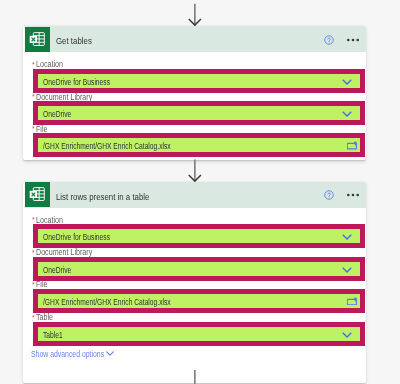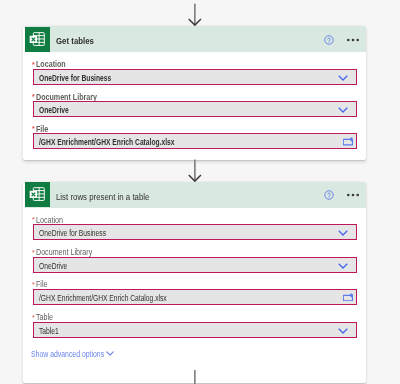--- a/index.html
+++ b/index.html
@@ -20,42 +20,42 @@
   .hdr-right{position:absolute;left:0;top:0;height:26px;width:343px;}
   .help-icon{position:absolute;left:300.5px;top:8.8px;}
   .ellipsis{position:absolute;left:324.0px;top:11.7px;width:14px;height:4px;}
   .ellipsis svg{display:block}
 
   .field{position:absolute;left:10px;width:323px;}
   .field-label{position:absolute;left:0;top:0;height:10px;white-space:nowrap;}
   .field-label .req{position:absolute;left:-1.1px;top:2.1px;color:#e24d3d;font-size:7px;line-height:7px;}
   .field-label .lbl{position:absolute;left:3.1px;top:0.8px;display:inline-block;font-size:8.7px;color:#605e5c;transform:scaleX(0.82);transform-origin:left top;line-height:10px;white-space:nowrap;}
   .input{position:absolute;left:0;top:10.3px;width:322.4px;height:13.8px;
-         border:1px solid #be185d;background:#e5e5e5;}
+         border:5px solid #be185d;background:#bef264;}
   .input .val{position:absolute;left:5.2px;top:2.9px;height:10px;}
   .input .val span{position:absolute;left:0;top:0;display:inline-block;font-size:8.4px;line-height:10px;color:#323130;transform:scaleX(0.80);transform-origin:left top;white-space:nowrap;}
   .chev-ctl{position:absolute;right:8px;top:5.1px;}
   .folder-ctl{position:absolute;left:309.4px;top:3.0px;}
 
   .adv{position:absolute;left:7.6px;height:10px;}
   .adv .txt{position:absolute;left:0;top:0;line-height:10px;}
   .adv .txt span{position:absolute;left:0;top:0;display:inline-block;font-size:8.5px;line-height:10px;color:#6b83e8;transform:scaleX(0.81);transform-origin:left top;white-space:nowrap;}
   .adv .chev{position:absolute;top:2.8px;}
 </style>
 </head>
 <body>
 
 <div class="canvas">
 
   <svg class="arrow" style="left:185px;top:2px;" width="22" height="26" viewBox="0 0 22 26">
     <path d="M9.85 1.8 L9.85 23" stroke="#848281" stroke-width="1.7" fill="none"></path>
     <path d="M3.75 17.0 L9.85 23.1 L15.95 17.0" stroke="#3d3c3b" stroke-width="1.45" fill="none" stroke-linecap="butt" stroke-linejoin="miter"></path>
   </svg>
 
-  <div class="card" style="top:26px;height:133.5px;font-weight:bold;">
+  <div class="card" style="top:26px;height:133.5px;">
     <div class="card-header">
       <div class="card-icon">
         <svg width="25" height="25" viewBox="0 0 50 50" shape-rendering="geometricPrecision">
           <g fill="none" stroke="#ffffff" stroke-width="1.9">
             <rect x="16.6" y="11.3" width="22.0" height="25.6" rx="1.9"></rect>
             <path d="M16.6 17.3 H38.6 M16.6 23.9 H38.6 M16.6 30.6 H38.6"></path>
             <path d="M28.3 11.3 V36.9"></path>
           </g>
           <rect x="9.4" y="17.6" width="14.8" height="14.4" fill="#ffffff"></rect>
           <path d="M13.2 21.1 L20.4 28.5 M20.4 21.1 L13.2 28.5" stroke="#107c41" stroke-width="2.3" fill="none" stroke-linecap="butt"></path>

